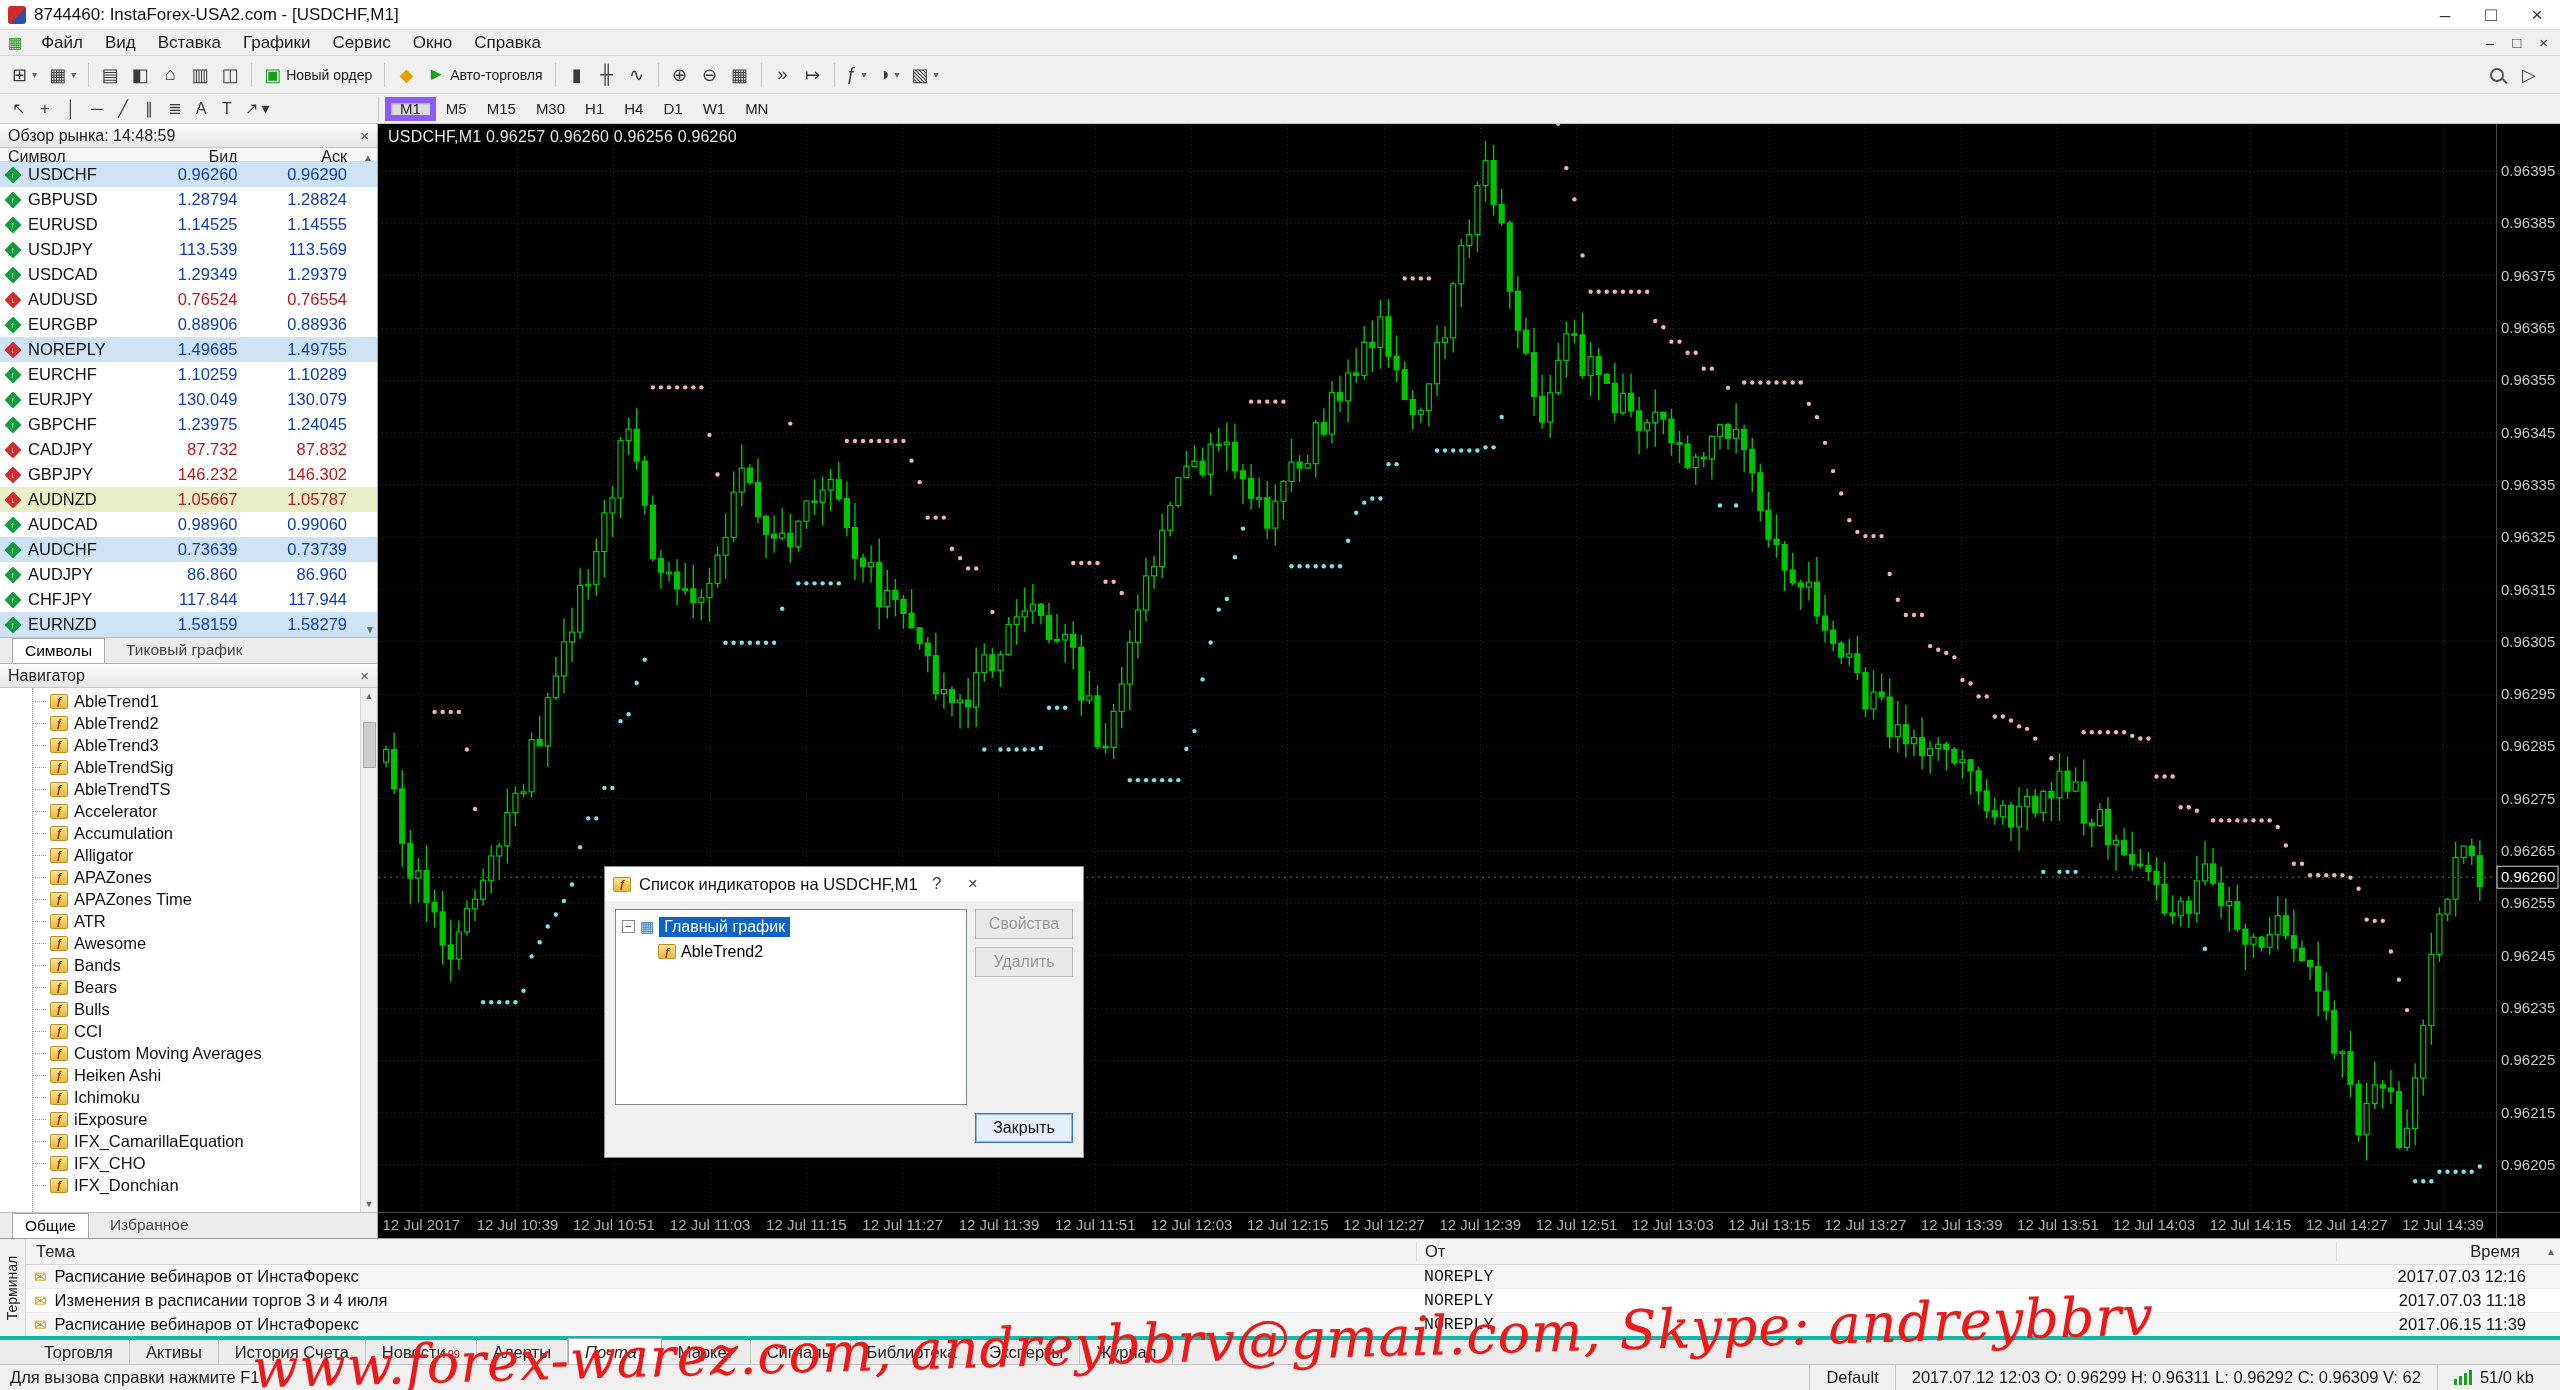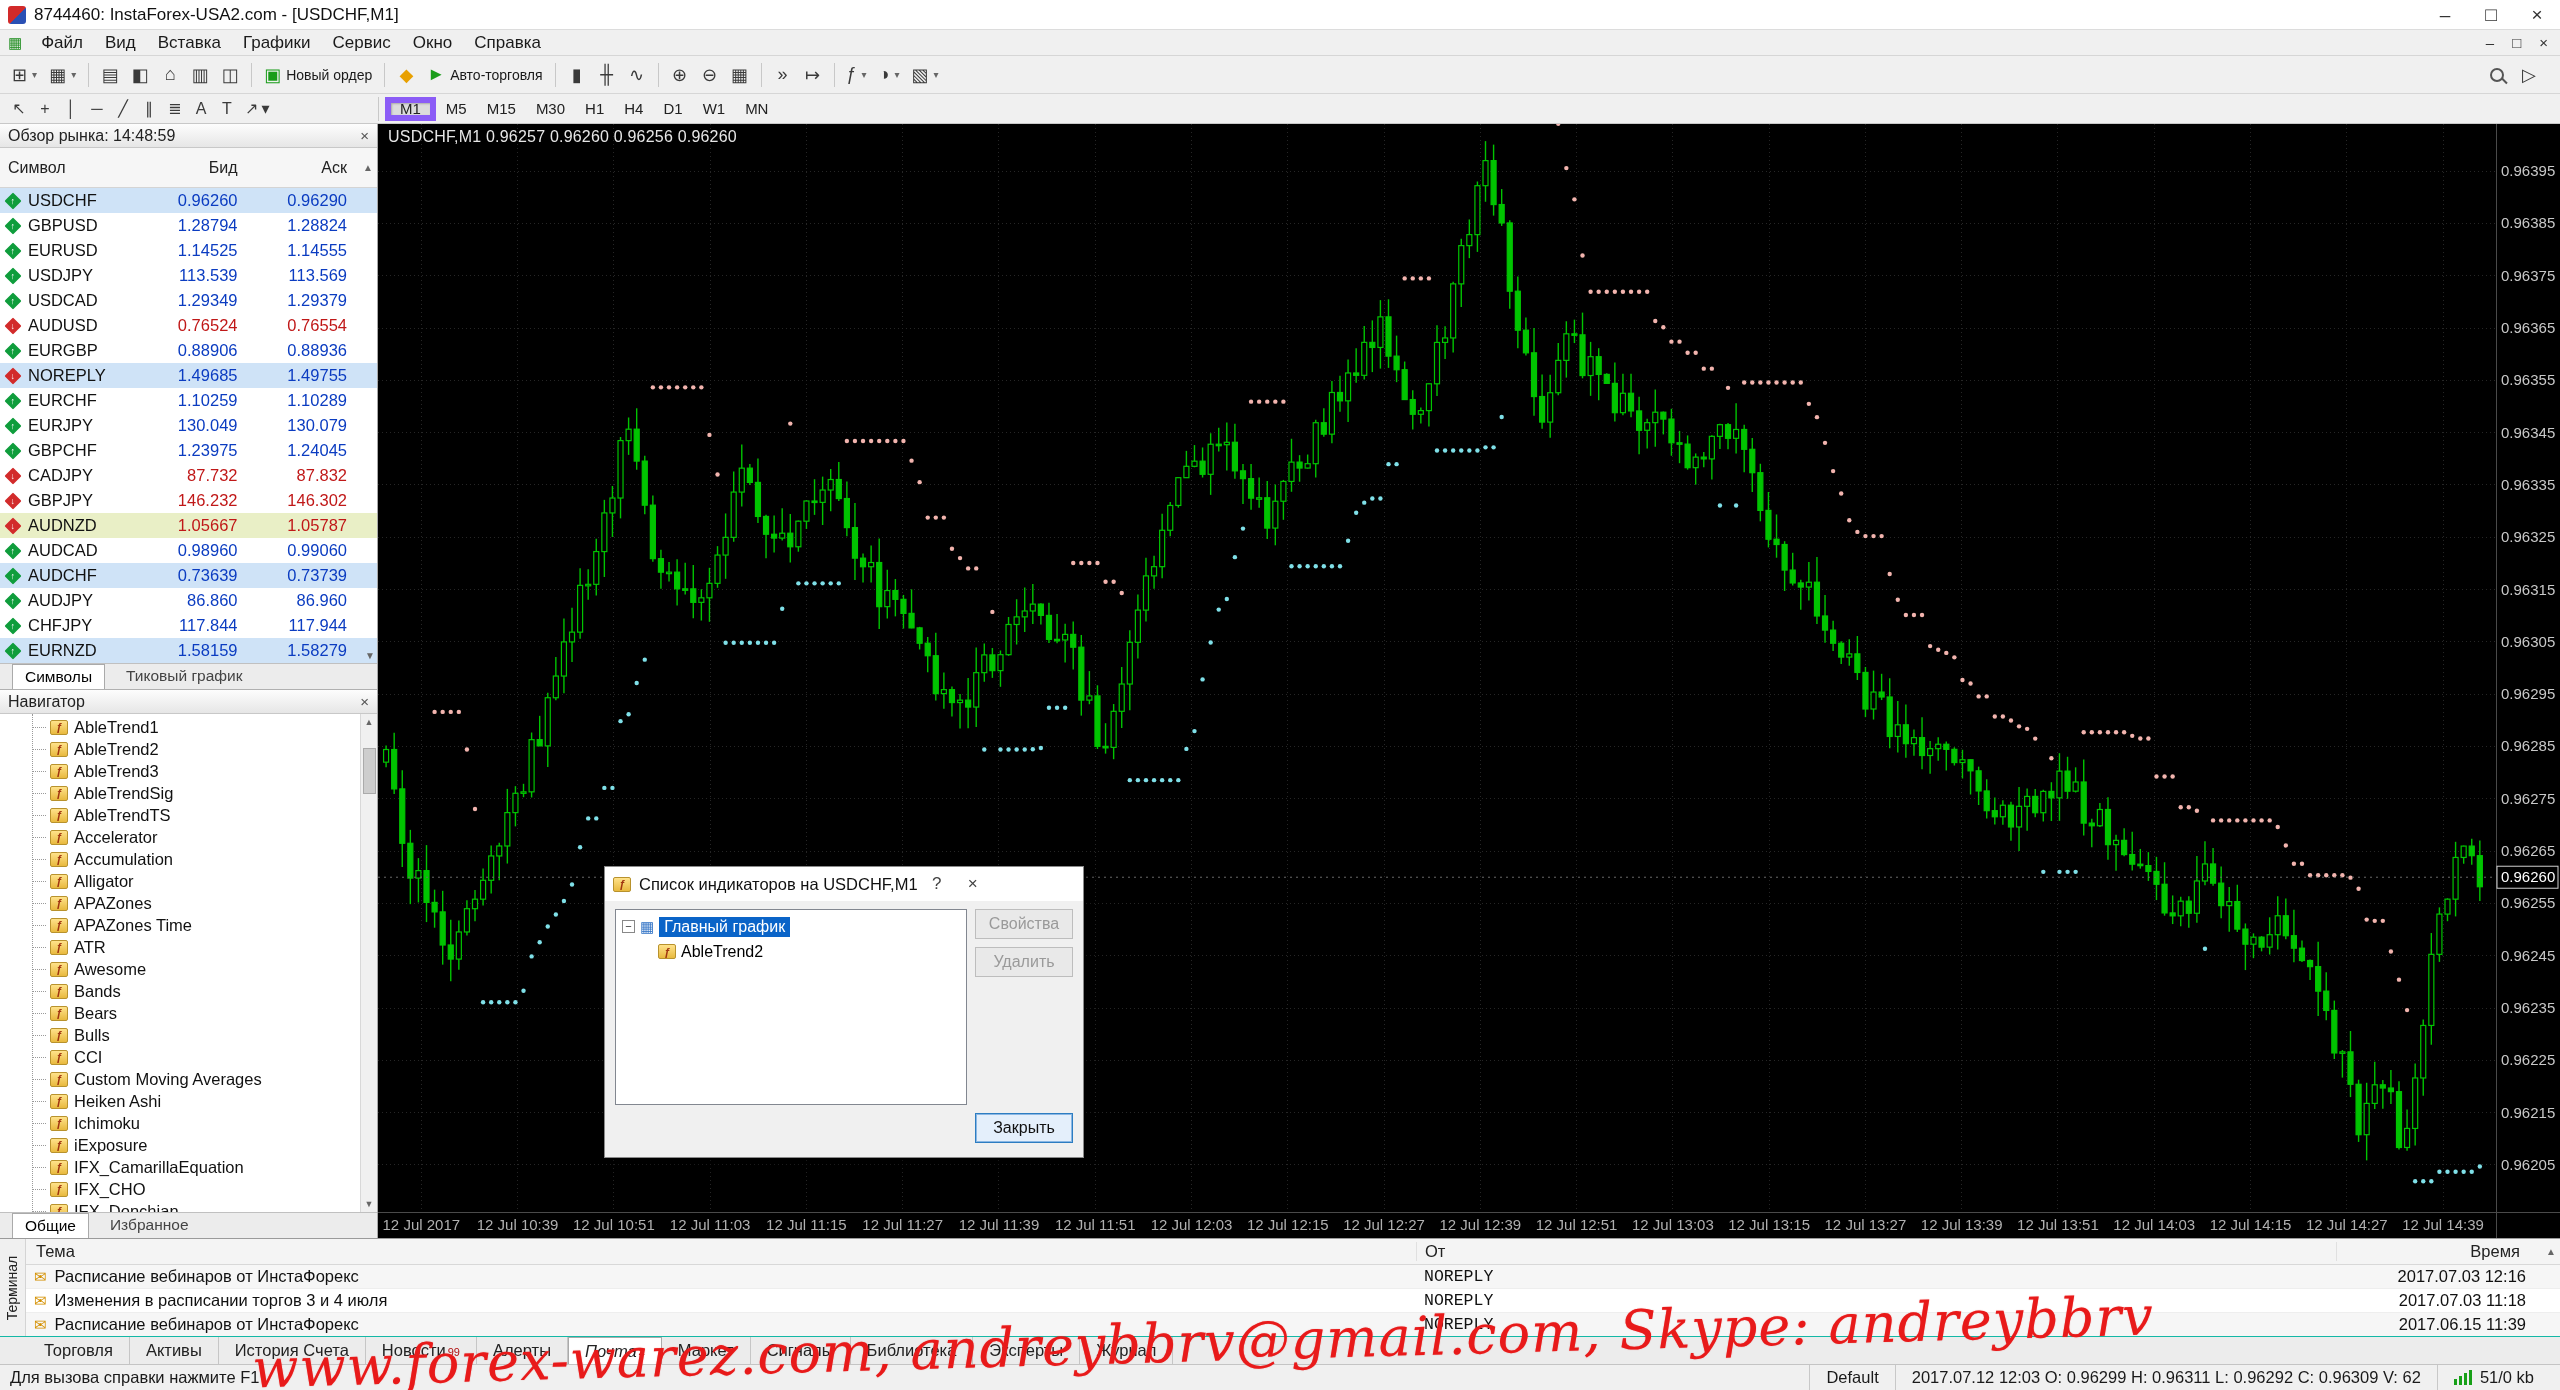--- a/index.html
+++ b/index.html
@@ -32,21 +32,21 @@
   .lt-group{display:flex;align-items:center;width:366px;}
   .lt-btn{height:24px;min-width:26px;display:flex;align-items:center;justify-content:center;font-size:16px;color:#3a3a3a;border:1px solid transparent;padding:0 4px;gap:3px;background:transparent;}
   .tf-btn{height:24px;padding:0 9px;font-size:15px;color:#222;border:1px solid transparent;background:transparent;display:flex;align-items:center;}
   .tf-btn.active{background:#dcdcdc;border:6px solid #8b5cf6;box-shadow:inset 1px 1px 2px #aaa;}
 
   
   .main{flex:1;display:flex;min-height:0;}
   .left{width:378px;display:flex;flex-direction:column;border-right:1px solid #a8a8a8;background:#f0f0f0;flex:0 0 auto;}
   .panel-title{height:24px;font-size:16px;display:flex;align-items:center;padding:0 8px;background:linear-gradient(#fdfdfd,#e6e6e6);border-bottom:1px solid #c8c8c8;color:#222;flex:0 0 auto;}
   .panel-title .x{margin-left:auto;color:#555;font-size:15px;}
-  .mw-head{height:40px;display:grid;grid-template-columns:140px 1fr 1fr 18px;font-size:16px;align-items:center;background:#f6f6f6;border-bottom:1px solid #d4d4d4;color:#222;flex:0 0 auto;}
+  .mw-head{height:14px;display:grid;grid-template-columns:140px 1fr 1fr 18px;font-size:16px;align-items:center;background:#f6f6f6;border-bottom:1px solid #d4d4d4;color:#222;flex:0 0 auto;}
   .mw-head .h-sym{padding-left:8px;}
   .mw-head .h-num{text-align:right;padding-right:12px;}
   .mw-head .h-scroll{text-align:center;font-size:10px;color:#666;}
   .mw-rows{height:475px;background:#fff;position:relative;overflow:hidden;flex:0 0 auto;}
   .mw-row{height:25px;display:grid;grid-template-columns:140px 1fr 1fr 18px;align-items:center;font-size:16.5px;}
   .mw-sym{display:flex;align-items:center;color:#111;}
   .mw-num{text-align:right;padding-right:12px;}
   .mw-ico{width:12px;height:12px;min-width:12px;transform:rotate(45deg);display:inline-flex;align-items:center;justify-content:center;margin:0 9px 0 7px;border-radius:1px;}
   .mw-ico.up{background:#0f9d3c;}
   .mw-ico.down{background:#d22b2b;}
@@ -105,21 +105,21 @@
   .term-head .c1{padding-left:10px;}
   .term-head .c2{border-left:1px solid #e0e0e0;padding-left:8px;}
   .term-head .c3{border-left:1px solid #e0e0e0;text-align:right;padding-right:40px;}
   .term-scroll-up{position:absolute;top:7px;right:4px;font-size:10px;color:#666;}
   .term-row{height:24px;display:grid;grid-template-columns:1390px 920px 1fr;align-items:center;font-size:16.5px;border-bottom:1px solid #eee;color:#111;}
   .term-row:nth-child(odd){background:#f6f6f6;}
   .term-row .subj{display:flex;align-items:center;padding-left:8px;gap:8px;}
   .term-row .env{color:#d49000;font-size:15px;}
   .term-row .from{padding-left:8px;font-family:Liberation Mono, monospace;}
   .term-row .time{text-align:right;padding-right:34px;}
-  .term-tabs{height:28px;display:flex;align-items:flex-start;background:#ececec;border-top:1px solid #14b8a6;font-size:16.5px;padding-left:28px;flex:0 0 auto;}
+  .term-tabs{height:28px;display:flex;align-items:center;background:#ececec;border-top:4px solid #14b8a6;font-size:16.5px;padding-left:28px;flex:0 0 auto;}
   .term-tab{padding:4px 16px;border-right:1px solid #c6c6c6;color:#222;display:flex;align-items:baseline;gap:2px;}
   .term-tab.active{background:#fff;border:1px solid #aaa;border-bottom:none;font-style:italic;}
   .term-tab sub{font-size:11px;color:#b01010;}
 
   
   .statusbar{height:26px;display:flex;align-items:center;font-size:16.5px;background:#f0f0f0;border-top:1px solid #c4c4c4;padding:0 10px;flex:0 0 auto;color:#1a1a1a;}
   .sb-right{margin-left:auto;display:flex;align-items:center;height:100%;}
   .sb-seg{border-left:1px solid #c8c8c8;padding:0 16px;height:100%;display:flex;align-items:center;gap:8px;}
   .net-bars{display:inline-flex;align-items:flex-end;gap:2px;height:15px;}
   .net-bars i{display:inline-block;width:3px;background:#18a018;}

